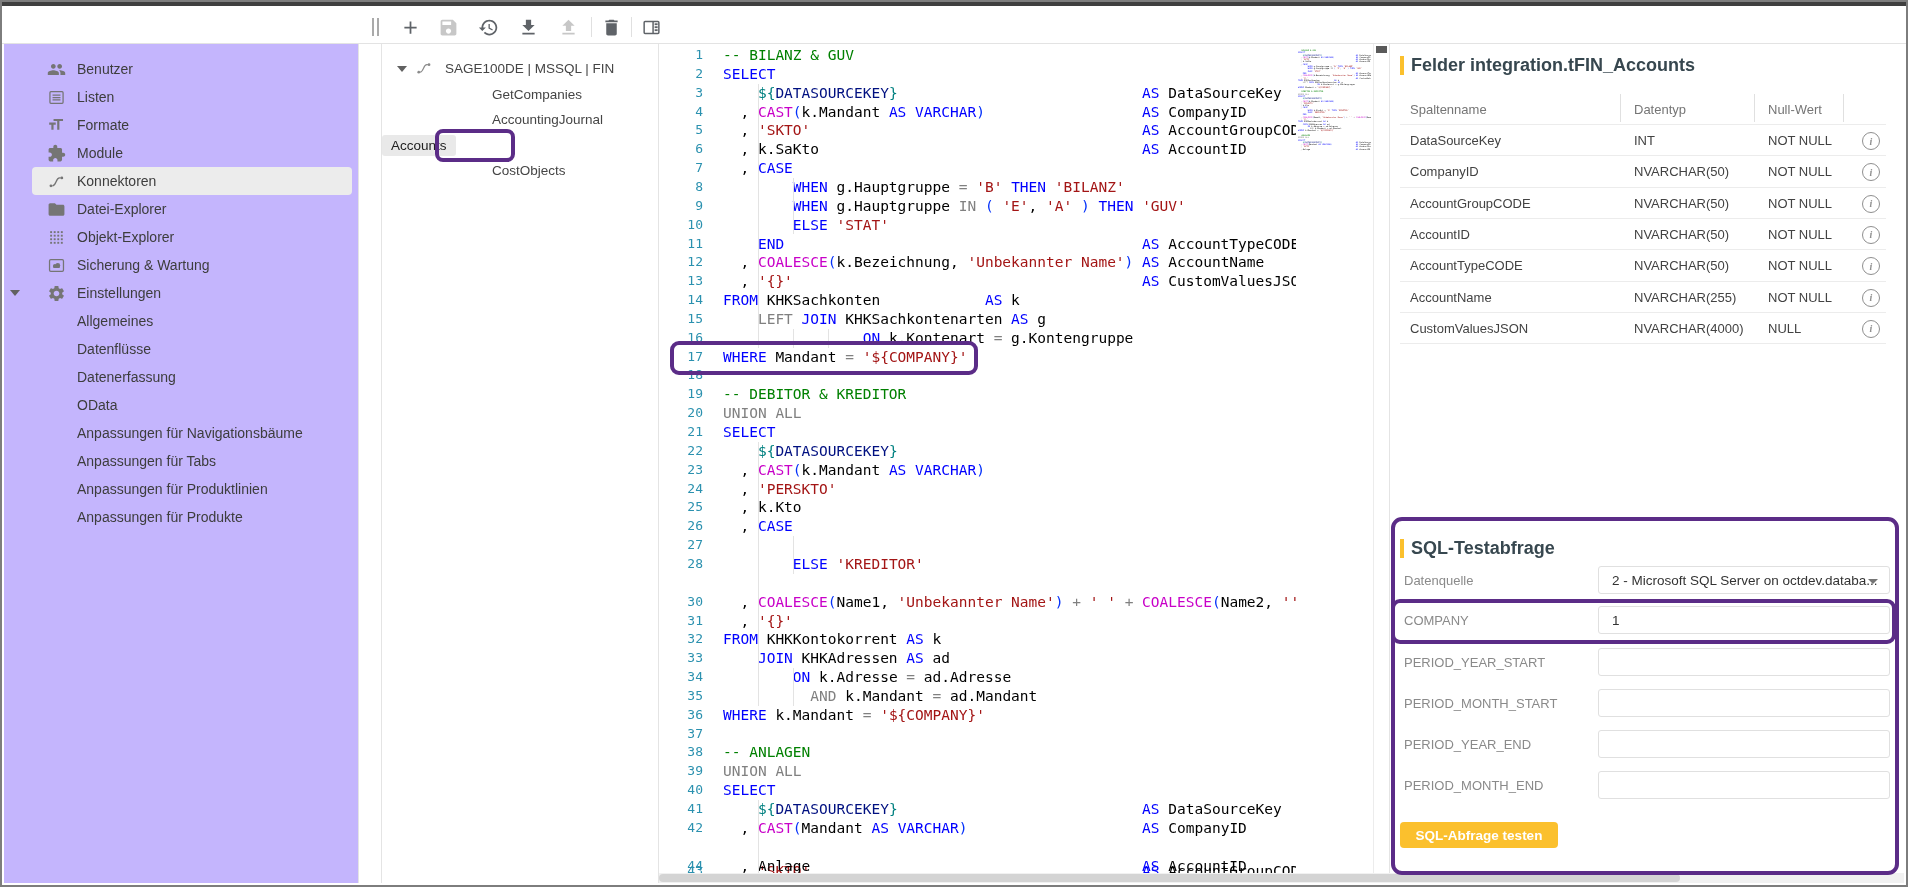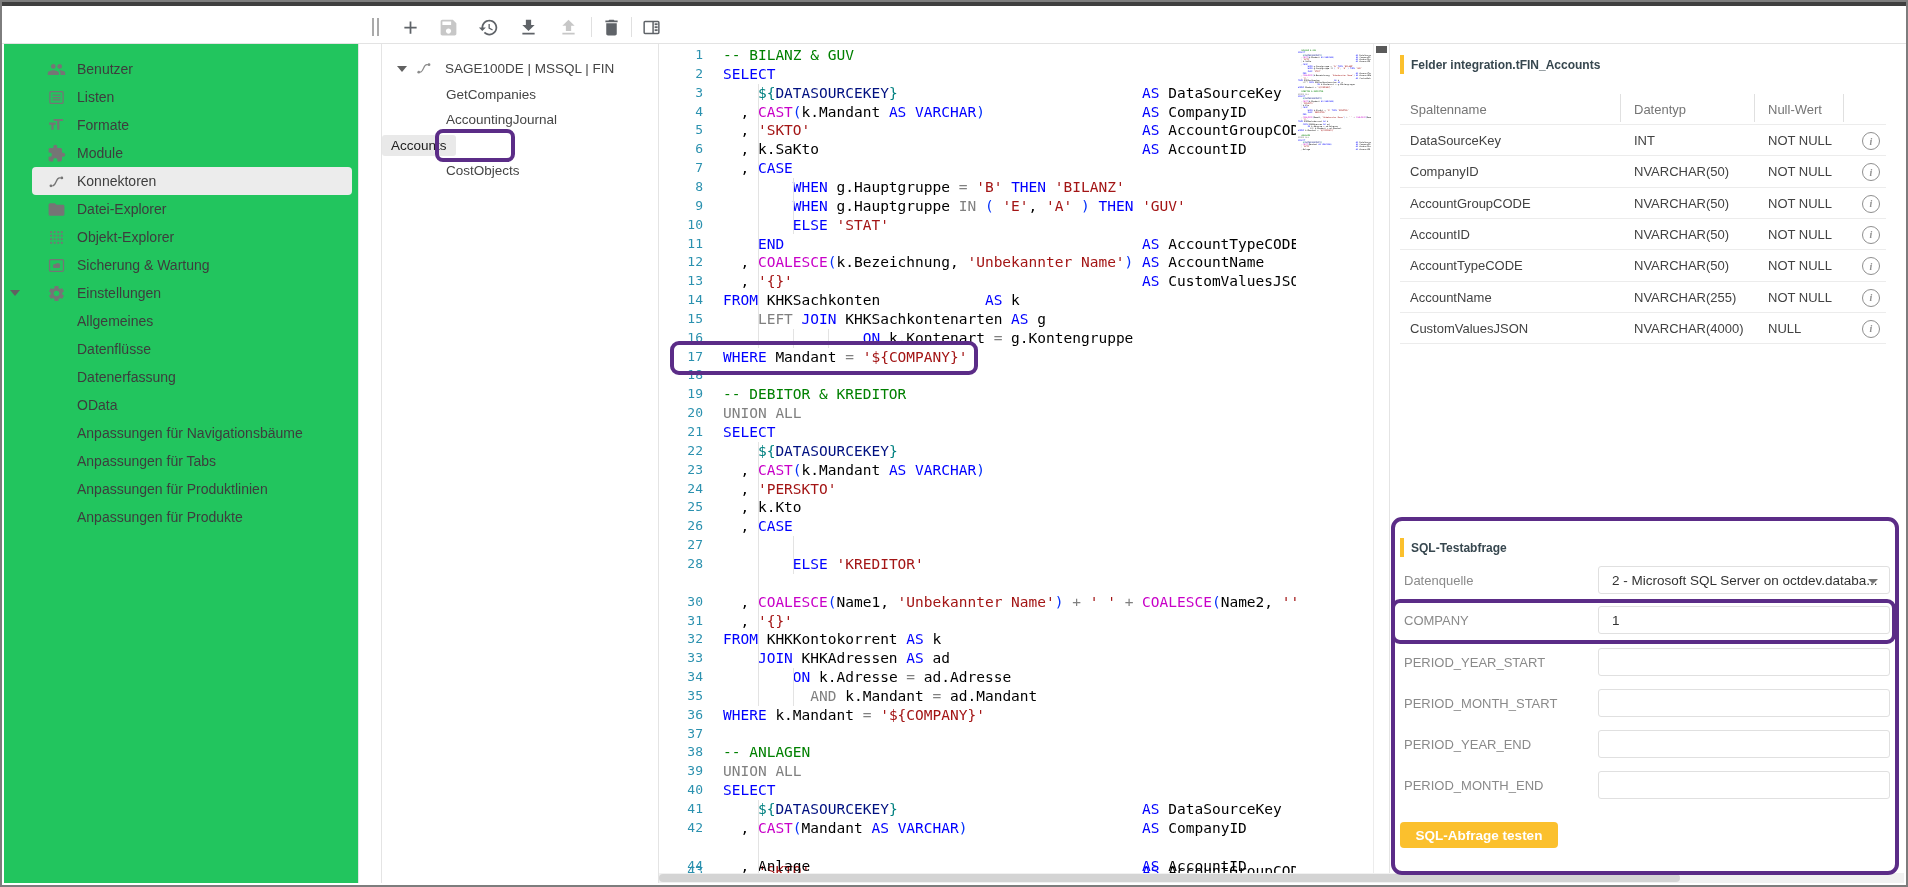--- a/index.html
+++ b/index.html
@@ -9,37 +9,37 @@
   .topstrip{position:absolute;left:0;top:0;right:0;height:4px;background:#3f3f3f;z-index:5;}
   
   .toolbar{position:absolute;left:0;top:4px;right:0;height:37px;background:#fff;border-bottom:1px solid #e3e3e3;}
   .tbtn{position:absolute;top:9px;width:24px;height:24px;display:flex;align-items:center;justify-content:center;color:#5f6368;}
   .tbtn.disabled{color:#c7c7c7;}
   .tbtn svg{width:21px;height:21px;}
   .tb-sep{position:absolute;top:11px;width:1px;height:20px;background:#e0e0e0;}
   .tb-handle{position:absolute;left:370px;top:12px;width:10px;height:18px;display:flex;gap:3px;}
   .tb-handle i{width:2px;height:18px;background:#aaa;}
   
-  .sidebar{position:absolute;left:2px;top:42px;width:354px;bottom:2px;background:#22c55e;padding-top:11px;box-sizing:border-box;}
+  .sidebar{position:absolute;left:2px;top:42px;width:354px;bottom:2px;background:#c4b5fd;padding-top:11px;box-sizing:border-box;}
   .sb-row{position:relative;height:28px;margin:0 6px 0 28px;display:flex;align-items:center;border-radius:4px;color:#3d3d3d;font-size:14px;cursor:pointer;}
   .sb-row.sel{background:#ececec;text-align:center;}
   .sb-ico{width:24px;height:24px;margin-left:12px;display:flex;align-items:center;justify-content:center;color:#757575;flex:none;}
   .sb-ico svg{width:19px;height:19px;}
   .sb-lbl{margin-left:9px;white-space:nowrap;}
   .sb-row.child .sb-lbl{margin-left:45px;}
   .sb-caret{position:absolute;left:-22px;top:11px;width:0;height:0;border-left:5px solid transparent;border-right:5px solid transparent;border-top:6px solid #616161;}
   .vl{position:absolute;top:42px;bottom:2px;width:1px;background:#e4e4e4;}
   
   .tree{position:absolute;left:380px;top:42px;width:276px;bottom:12px;background:#fff;}
   .tr-row{position:absolute;left:0;right:0;height:25px;display:flex;align-items:center;font-size:13.5px;color:#454545;cursor:pointer;}
   .tr-caret{width:0;height:0;border-left:5px solid transparent;border-right:5px solid transparent;border-top:6px solid #616161;margin-left:15px;}
   .tr-ico{width:20px;height:20px;margin-left:8px;color:#8a8a8a;}
   .tr-ico svg{width:18px;height:18px;}
   .tr-lbl{margin-left:10px;white-space:nowrap;}
-  .tr-row.childrow .tr-lbl{margin-left:64px;}
+  .tr-row.childrow .tr-lbl{margin-left:110px;}
   .tr-row.selrow .tr-lbl{margin-left:0;}
   .sel-chip{margin-left:62px;background:#e9e9e9;border-radius:3px;padding:3px 9px;color:#222;}
   
   .editor{position:absolute;left:657px;top:42px;width:730px;bottom:12px;background:#fff;overflow:hidden;}
   .codewrap{position:absolute;left:0;top:0;width:637px;height:833px;overflow:hidden;}
   .code-row{position:absolute;left:0;right:0;height:18.85px;}
   .lnum{position:absolute;left:0;top:1px;width:44px;text-align:right;color:#2B91AF;font:13px "DejaVu Sans Mono",monospace;}
   .src{position:absolute;left:64px;top:0;font:14.5px/18.85px "DejaVu Sans Mono",monospace;white-space:pre;color:#000;}
   .guide{position:absolute;width:1px;background:#e3e3e3;}
   .c{color:#008000}.k{color:#0000ff}.g{color:#808080}.s{color:#a31515}
@@ -47,21 +47,21 @@
   .minimap{position:absolute;left:639px;top:5px;width:73px;height:110px;overflow:hidden;cursor:pointer;}
   .minimap .mrow{font:2px/2.3px "DejaVu Sans Mono",monospace;white-space:pre;}
   .vsep{position:absolute;left:714px;top:0;bottom:0;width:1px;background:#ececec;}
   .vthumb{position:absolute;left:717px;top:2px;width:11px;height:7px;background:#5a5a5a;cursor:pointer;}
   .hscroll{position:absolute;left:657px;right:2px;bottom:2px;height:10px;background:#f1f1f1;cursor:pointer;}
   .hthumb{position:absolute;left:0;top:1px;height:8px;width:82%;background:#d4d4d4;border-radius:4px;}
   
   .rightpanel{position:absolute;left:1388px;top:42px;right:2px;bottom:12px;background:#fff;}
   .sec-title{position:absolute;display:flex;align-items:center;}
   .ybar{width:4px;height:19px;background:#FBC02D;flex:none;}
-  .sec-title span{margin-left:7px;font-size:12px;font-weight:bold;color:#37474f;white-space:nowrap;}
+  .sec-title span{margin-left:7px;font-size:18px;font-weight:bold;color:#37474f;white-space:nowrap;}
   .th{position:absolute;font-size:13px;color:#757575;}
   .cell{position:absolute;font-size:13px;color:#424242;white-space:nowrap;}
   .hline{position:absolute;height:1px;background:#ececec;}
   .vline-h{position:absolute;width:1px;background:#e0e0e0;}
   .info{position:absolute;width:16px;height:16px;border:1.5px solid #8f8f8f;border-radius:50%;color:#8f8f8f;
         font:italic bold 10px "Liberation Serif",serif;display:flex;align-items:center;justify-content:center;cursor:pointer;}
   .frm-label{position:absolute;font-size:13px;color:#8a8a8a;white-space:nowrap;}
   .frm-input{position:absolute;width:292px;height:28px;border:1px solid #e0e0e0;border-radius:3px;background:#fff;
              font-size:13.5px;color:#333;display:flex;align-items:center;padding-left:13px;box-sizing:border-box;cursor:text;}
   .dd-caret{position:absolute;right:11px;top:12px;width:0;height:0;border-left:5px solid transparent;border-right:5px solid transparent;border-top:5px solid #757575;}

